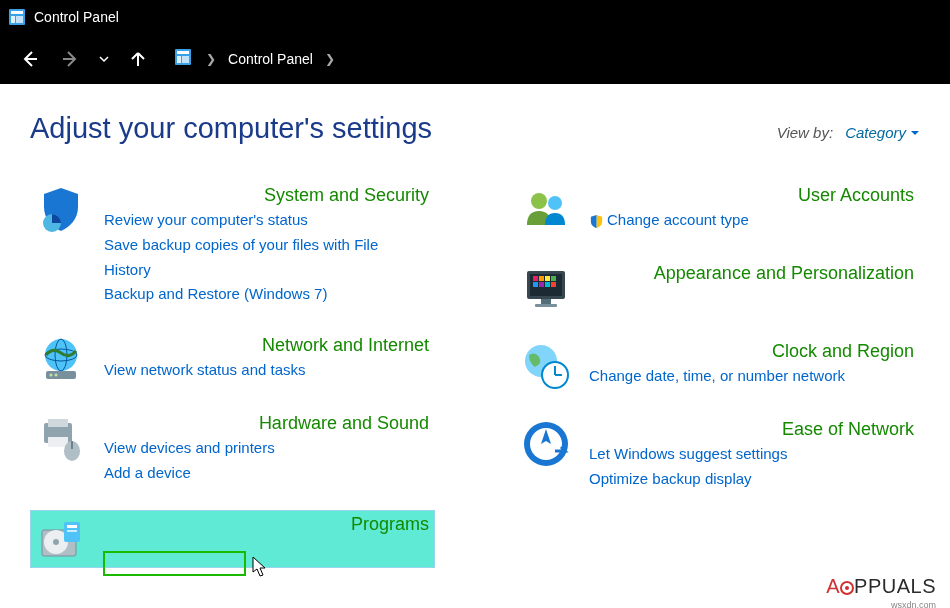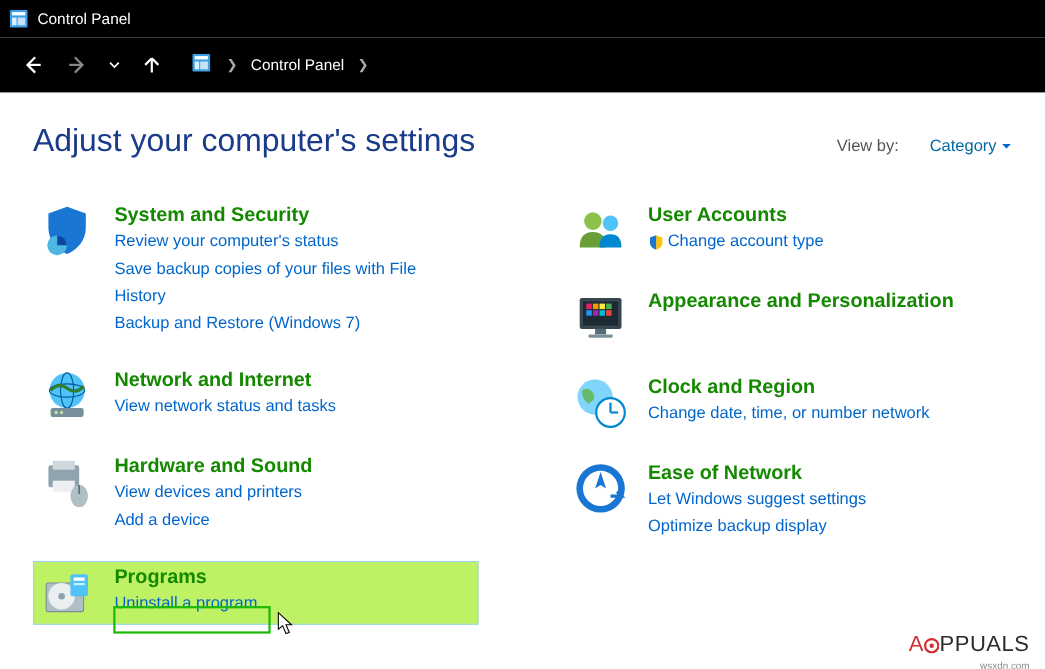--- a/index.html
+++ b/index.html
@@ -73,56 +73,58 @@
   margin-bottom: 36px;
 }
 .page-title {
   color: #1a3a8a;
   font-size: 29px;
   font-weight: 400;
 }
 .viewby {
   display: flex;
   align-items: baseline;
-  gap: 28px;
+  gap: 12px;
   font-size: 15px;
+  font-style: italic;
 }
 .viewby-label { color: #555; }
 .viewby-value { color: #0369a1; cursor: pointer; display: flex; align-items: center; gap: 4px; }
 .categories {
   display: flex;
   gap: 80px;
 }
 .col { flex: 1; min-width: 0; }
 .cat {
   display: flex;
   gap: 18px;
   margin-bottom: 20px;
   padding: 4px 6px;
 }
 .cat.hovered {
-  background: #bef264;
+  background: #5eead4;
   border: 1px solid #98d5ed;
   padding: 3px 5px;
 }
 .cat-icon {
   width: 50px;
   height: 50px;
   flex-shrink: 0;
   display: flex;
   align-items: center;
   justify-content: center;
 }
 .cat-body { flex: 1; }
 .cat-title {
   color: #148900;
   font-size: 18px;
-  font-weight: 700;
+  font-weight: 400;
   margin-bottom: 2px;
   cursor: pointer;
+  text-align: right;
 }
 .cat-link {
   color: #0066cc;
   font-size: 15px;
   line-height: 1.65;
   cursor: pointer;
   display: block;
 }
 .shield-icon {
   display: inline-flex;
@@ -287,21 +289,20 @@
             <rect x="6" y="16" width="34" height="26" rx="2" fill="none" stroke="#78909c" stroke-width="1"></rect>
             <circle cx="20" cy="28" r="12" fill="#eceff1"></circle>
             <circle cx="20" cy="28" r="3" fill="#90a4ae"></circle>
             <rect x="28" y="8" width="16" height="20" rx="2" fill="#4fc3f7"></rect>
             <rect x="31" y="11" width="10" height="3" fill="#fff"></rect>
             <rect x="31" y="16" width="10" height="2" fill="#fff" opacity="0.7"></rect>
           </svg>
         </div>
         <div class="cat-body">
           <div class="cat-title">Programs</div>
-          <a class="cat-link">Uninstall a program</a>
         </div>
       </div>
 
     </div>
 
     <div class="col">
 
       <div class="cat">
         <div class="cat-icon">
           <svg width="50" height="50" viewBox="0 0 50 50">

